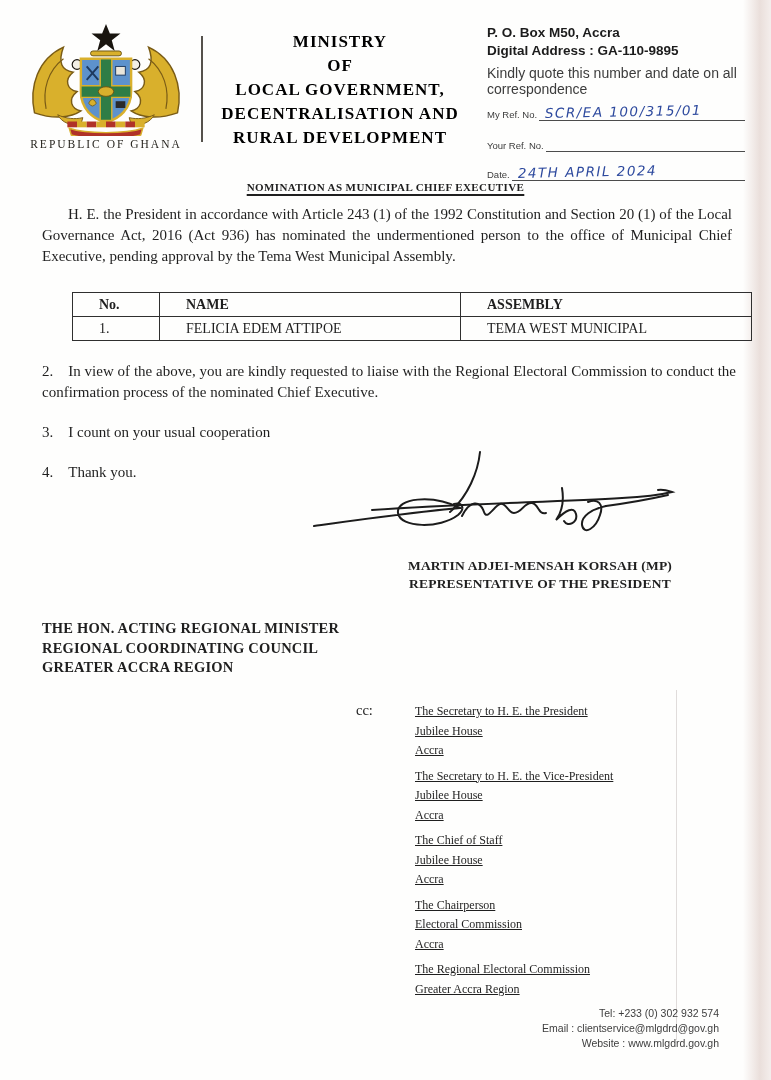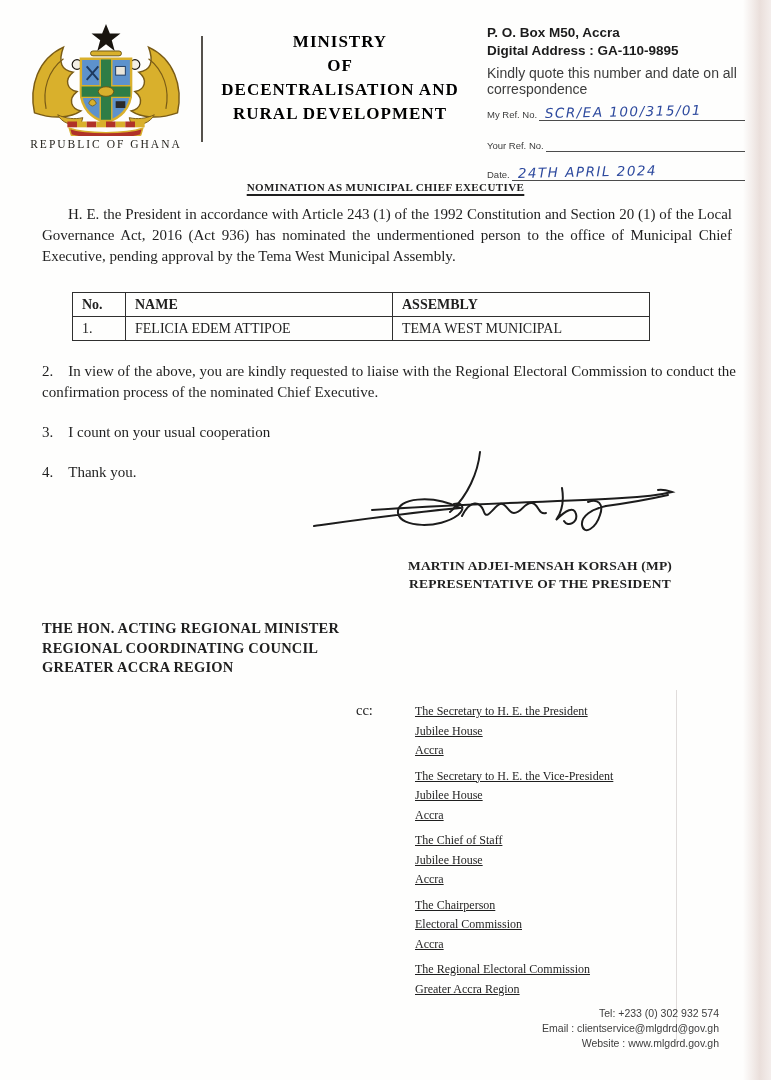--- a/index.html
+++ b/index.html
@@ -37,21 +37,21 @@
   .row-yourref{margin-top:11px;}
   .row-date{margin-top:9px;}
 
   
   .doc-title{position:absolute;left:0;top:181px;width:771px;text-align:center;
     font-size:11px;font-weight:bold;letter-spacing:0.4px;
     text-decoration:underline;text-decoration-thickness:1.5px;text-underline-offset:3px;}
   .para1{position:absolute;left:42px;top:204px;width:690px;
     font-size:15px;line-height:21px;text-align:justify;text-indent:26px;}
   .nom-table{position:absolute;left:72px;top:292px;border-collapse:collapse;}
-  .nom-table td,.nom-table th{border:1.6px solid #2f2f2f;padding:2px 9px;text-align:left;
+  .nom-table td,.nom-table th{border:1.6px solid #2f2f2f;padding:2px 26px;text-align:left;
     font-size:14px;line-height:19px;}
   .nom-table th{font-weight:bold;}
   .col-no{width:34px;}
   .col-name{width:248px;}
   .col-assembly{width:238px;}
   .items{position:absolute;left:42px;top:361px;width:694px;font-size:15px;line-height:21px;}
   .items p{margin:0 0 19px 0;text-align:justify;}
   .items .num{padding-right:15px;}
 
   
@@ -127,20 +127,21 @@
       <path d="M42 110 C60 116 100 116 118 110 L116 117 C98 122 62 122 44 117 Z" fill="#b03228" stroke="#d9b02c" stroke-width="1.5"></path>
     </svg>
     <div class="republic">REPUBLIC OF GHANA</div>
   </div>
 
   <div class="lh-divider"></div>
 
   <div class="ministry">
     <div>MINISTRY</div>
     <div>OF</div>
+    <div>LOCAL GOVERNMENT,</div>
     <div>DECENTRALISATION AND</div>
     <div>RURAL DEVELOPMENT</div>
   </div>
 
   <div class="contact">
     <div class="contact-bold">P. O. Box M50, Accra</div>
     <div class="contact-bold">Digital Address : GA-110-9895</div>
     <div class="quote-note">Kindly quote this number and date on all correspondence</div>
 
     <div class="ref-row row-myref">

